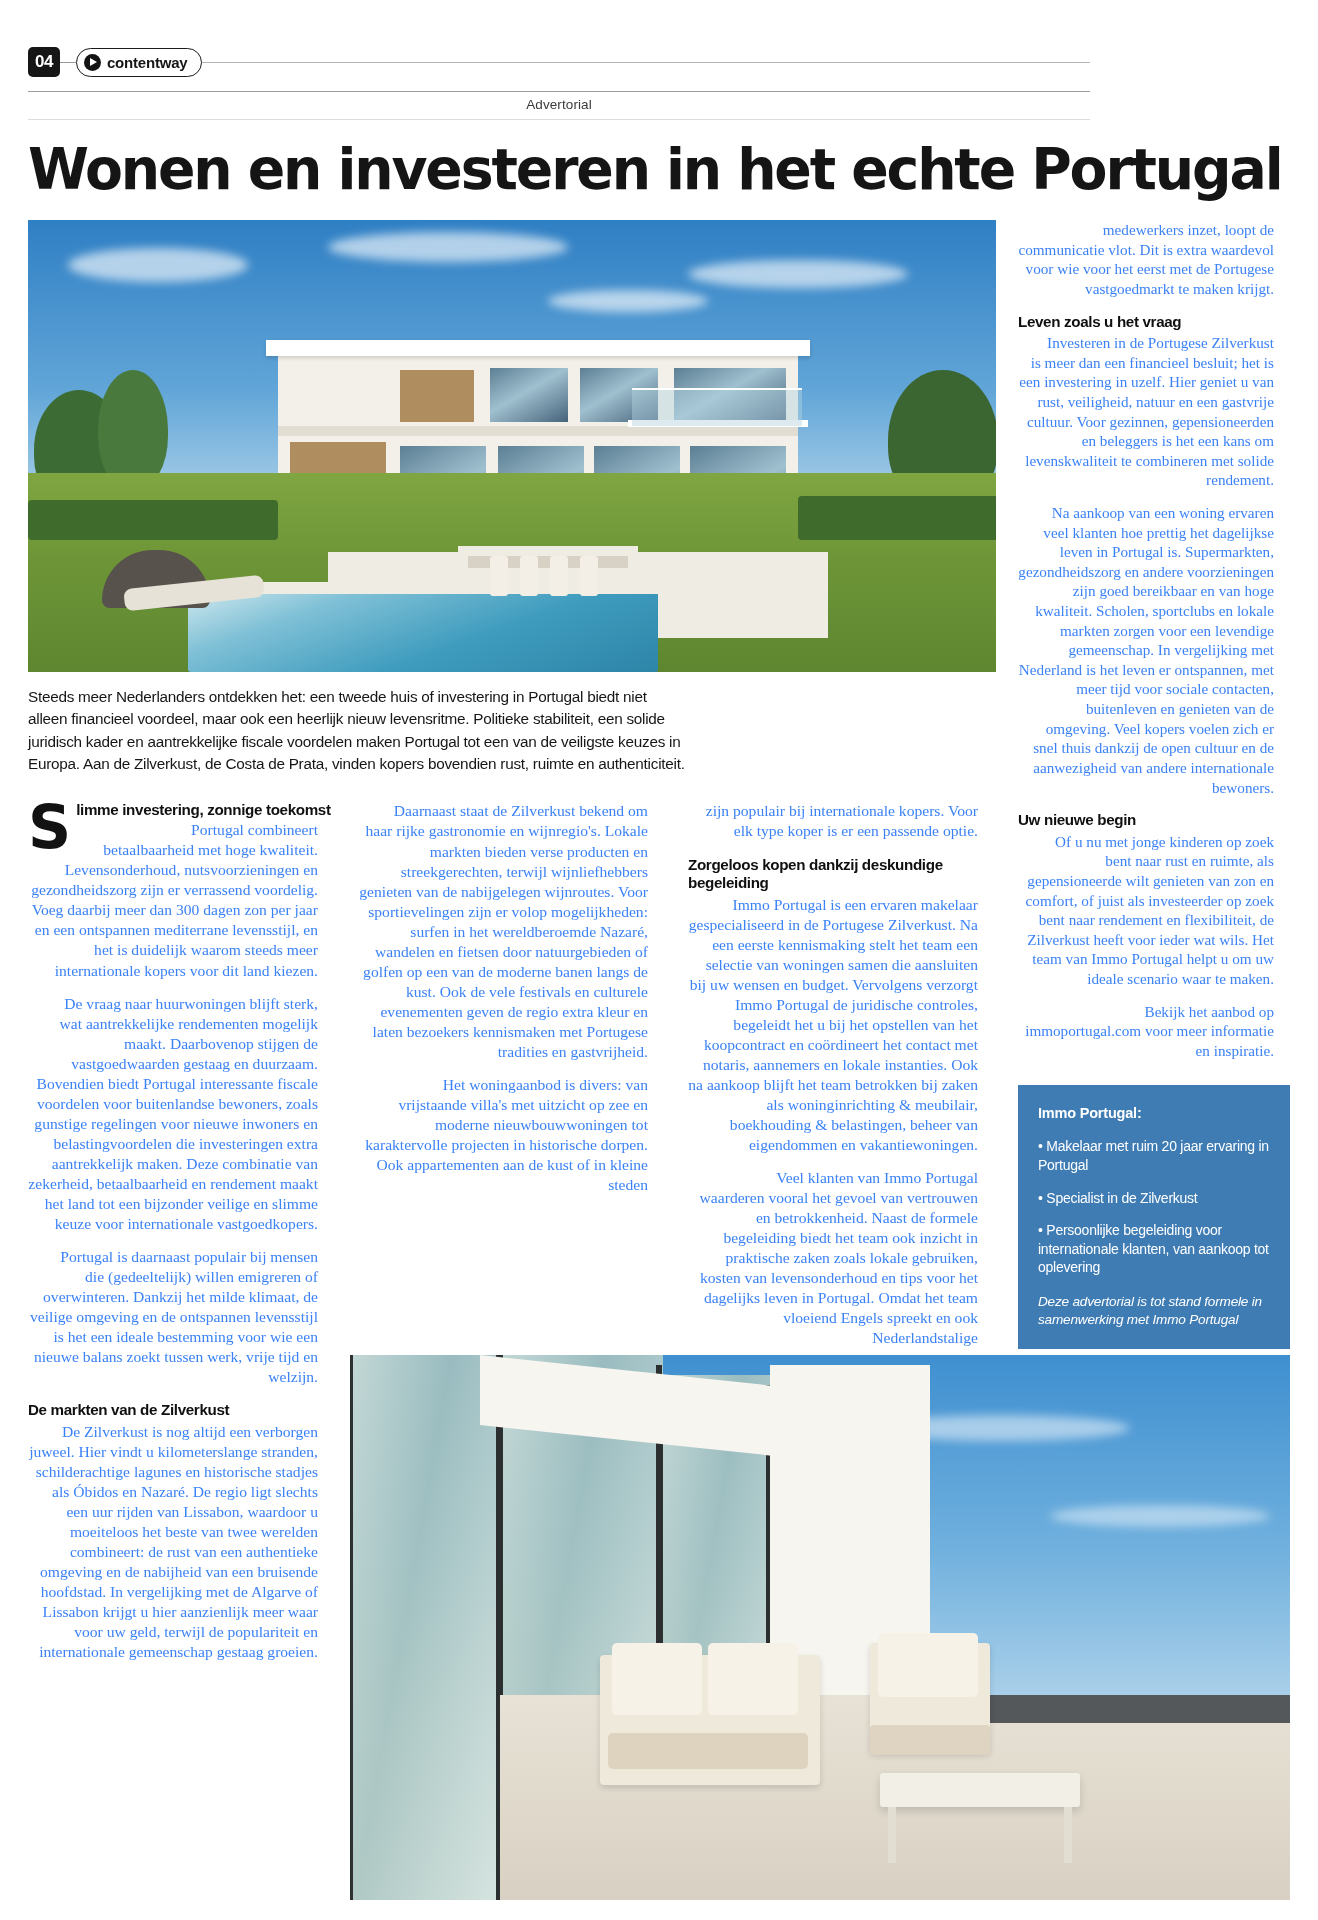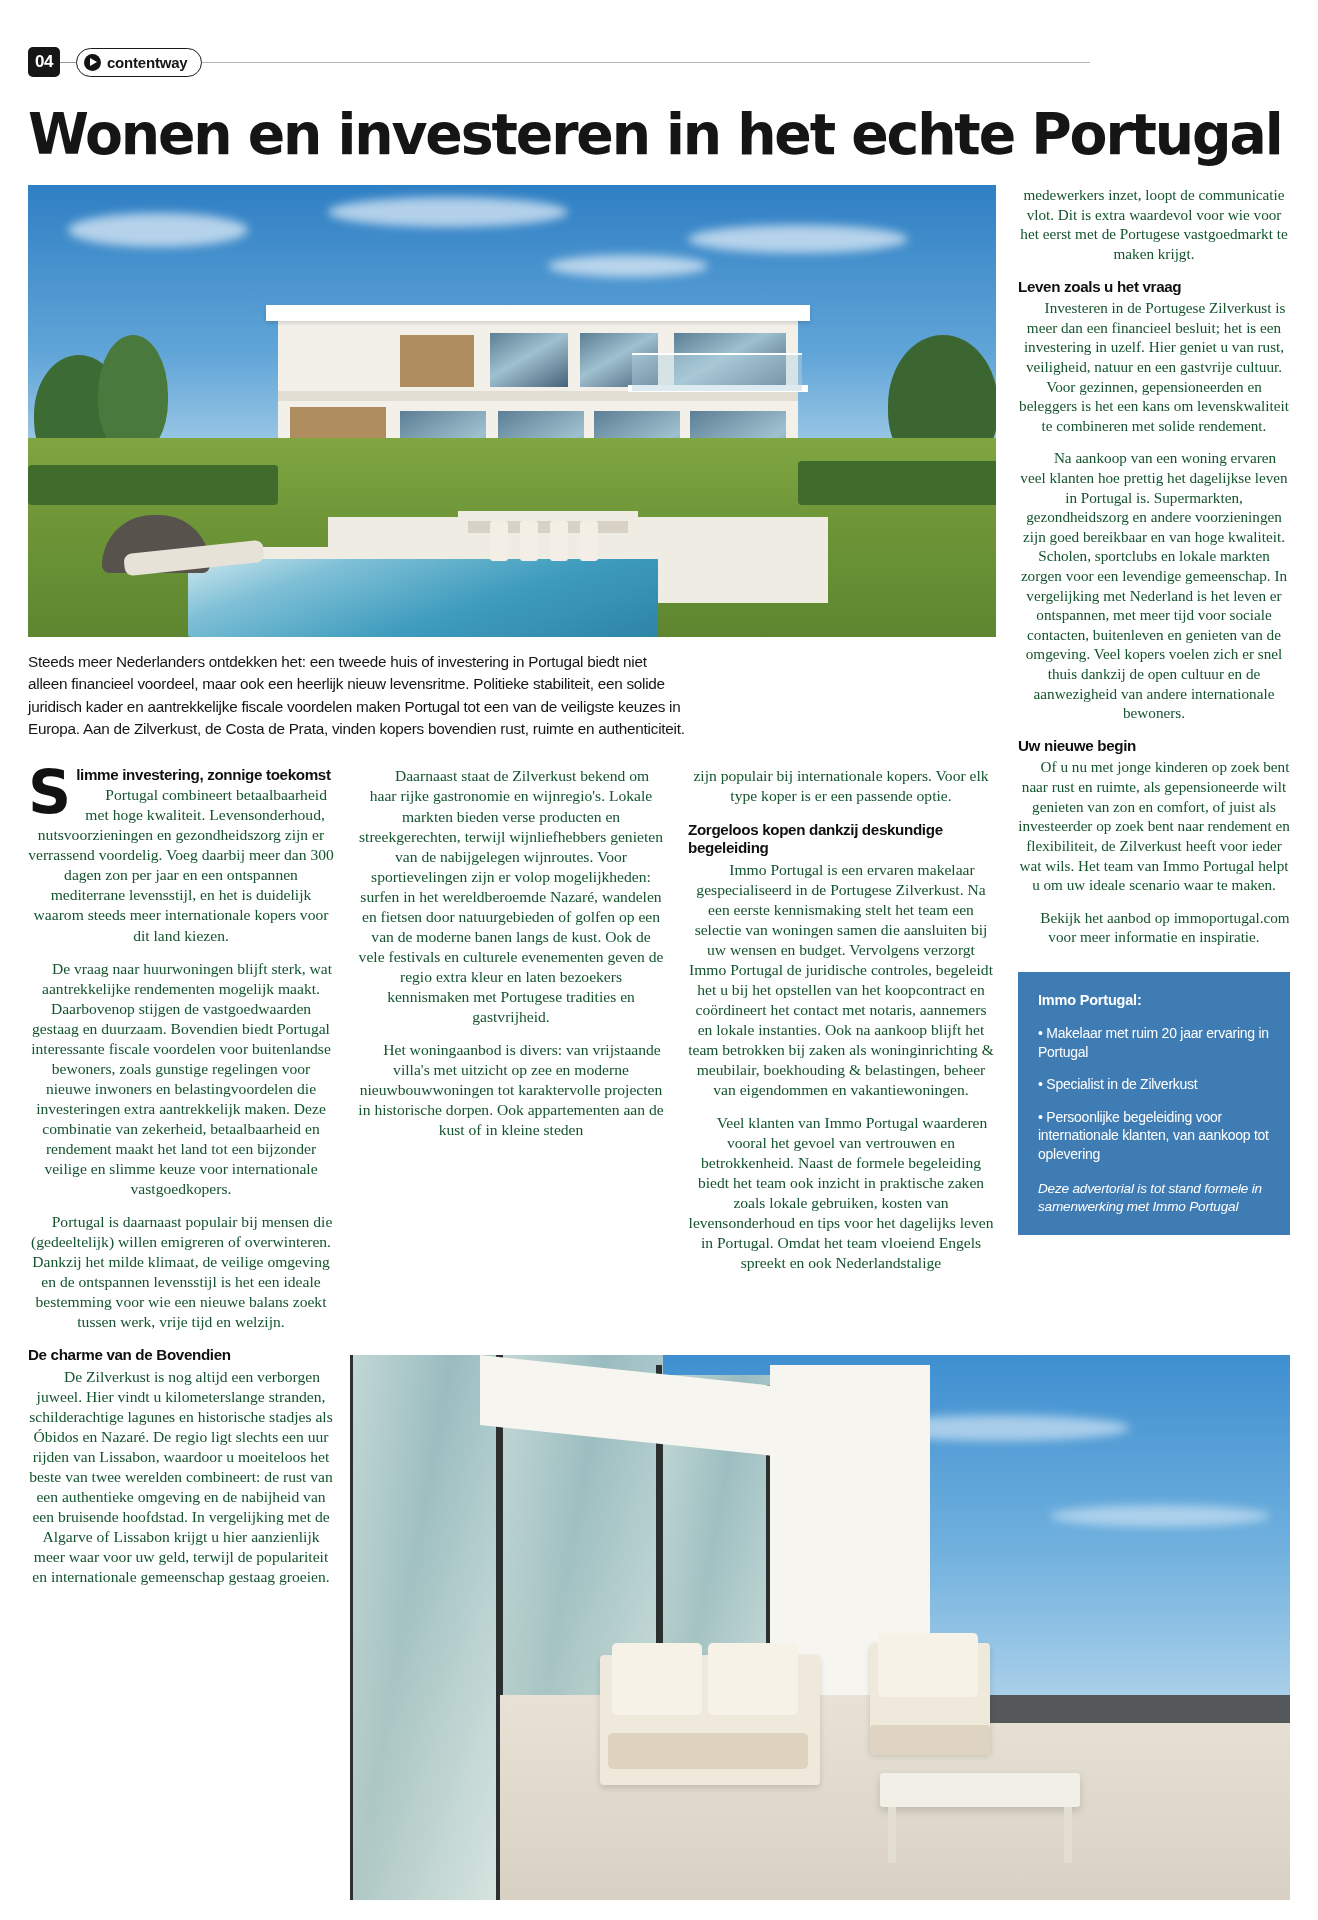--- a/index.html
+++ b/index.html
@@ -152,23 +152,23 @@
     display: flex;
     gap: 24px;
     margin-top: 26px;
   }
   .col { width: 306px; flex: 0 0 306px; }
 
   .serif {
     font-family: "Liberation Serif", serif;
     font-size: 15.6px;
     line-height: 1.285;
-    color: #14532d;
-    text-align: center;
-    margin: 0 0 13px 0;
+    color: #3b82f6;
+    text-align: right;
+    margin: 0 16px 13px 0;
   }
   .serif.indent { text-indent: 22px; }
 
   .subhead {
     font-family: "Liberation Sans", sans-serif;
     font-weight: bold;
     font-size: 15.2px;
     line-height: 1.22;
     letter-spacing: -0.35px;
     color: #101010;
@@ -271,20 +271,23 @@
   <div class="masthead">
     <div class="page-number">04</div>
     <div class="mast-dash"></div>
     <div class="brand-pill">
       <span class="brand-mark"></span>
       <span class="brand-name">contentway</span>
     </div>
     <div class="mast-rule"></div>
   </div>
 
+  <div class="kicker-wrap">
+    <div class="kicker">Advertorial</div>
+  </div>
 
   <h1 class="headline">Wonen en investeren in het echte Portugal</h1>
 
   <div class="content">
 
     <div class="left-block">
 
       <div class="hero">
         <div class="sky"></div>
         <div class="cloud" style="left:40px;top:28px;width:180px;height:34px;"></div>
@@ -340,21 +343,21 @@
       <div class="cols3">
 
         <div class="col">
           <div class="dropcap-block">
             <span class="dropcap">S</span>
             <p class="dropcap-head">limme investering, zonnige toekomst</p>
             <p class="serif indent">Portugal combineert betaalbaarheid met hoge kwaliteit. Levensonderhoud, nutsvoorzieningen en gezondheidszorg zijn er verrassend voordelig. Voeg daarbij meer dan 300 dagen zon per jaar en een ontspannen mediterrane levensstijl, en het is duidelijk waarom steeds meer internationale kopers voor dit land kiezen.</p>
           </div>
           <p class="serif indent">De vraag naar huurwoningen blijft sterk, wat aantrekkelijke rendementen mogelijk maakt. Daarbovenop stijgen de vastgoedwaarden gestaag en duurzaam. Bovendien biedt Portugal interessante fiscale voordelen voor buitenlandse bewoners, zoals gunstige regelingen voor nieuwe inwoners en belastingvoordelen die investeringen extra aantrekkelijk maken. Deze combinatie van zekerheid, betaalbaarheid en rendement maakt het land tot een bijzonder veilige en slimme keuze voor internationale vastgoedkopers.</p>
           <p class="serif indent">Portugal is daarnaast populair bij mensen die (gedeeltelijk) willen emigreren of overwinteren. Dankzij het milde klimaat, de veilige omgeving en de ontspannen levensstijl is het een ideale bestemming voor wie een nieuwe balans zoekt tussen werk, vrije tijd en welzijn.</p>
-          <p class="subhead spaced">De charme van de Bovendien</p>
+          <p class="subhead spaced">De markten van de Zilverkust</p>
           <p class="serif indent">De Zilverkust is nog altijd een verborgen juweel. Hier vindt u kilometerslange stranden, schilderachtige lagunes en historische stadjes als Óbidos en Nazaré. De regio ligt slechts een uur rijden van Lissabon, waardoor u moeiteloos het beste van twee werelden combineert: de rust van een authentieke omgeving en de nabijheid van een bruisende hoofdstad. In vergelijking met de Algarve of Lissabon krijgt u hier aanzienlijk meer waar voor uw geld, terwijl de populariteit en internationale gemeenschap gestaag groeien.</p>
         </div>
 
         <div class="col">
           <p class="serif indent">Daarnaast staat de Zilverkust bekend om haar rijke gastronomie en wijnregio's. Lokale markten bieden verse producten en streekgerechten, terwijl wijnliefhebbers genieten van de nabijgelegen wijnroutes. Voor sportievelingen zijn er volop mogelijkheden: surfen in het wereldberoemde Nazaré, wandelen en fietsen door natuurgebieden of golfen op een van de moderne banen langs de kust. Ook de vele festivals en culturele evenementen geven de regio extra kleur en laten bezoekers kennismaken met Portugese tradities en gastvrijheid.</p>
           <p class="serif indent">Het woningaanbod is divers: van vrijstaande villa's met uitzicht op zee en moderne nieuwbouwwoningen tot karaktervolle projecten in historische dorpen. Ook appartementen aan de kust of in kleine steden</p>
         </div>
 
         <div class="col">
           <p class="serif">zijn populair bij internationale kopers. Voor elk type koper is er een passende optie.</p>

